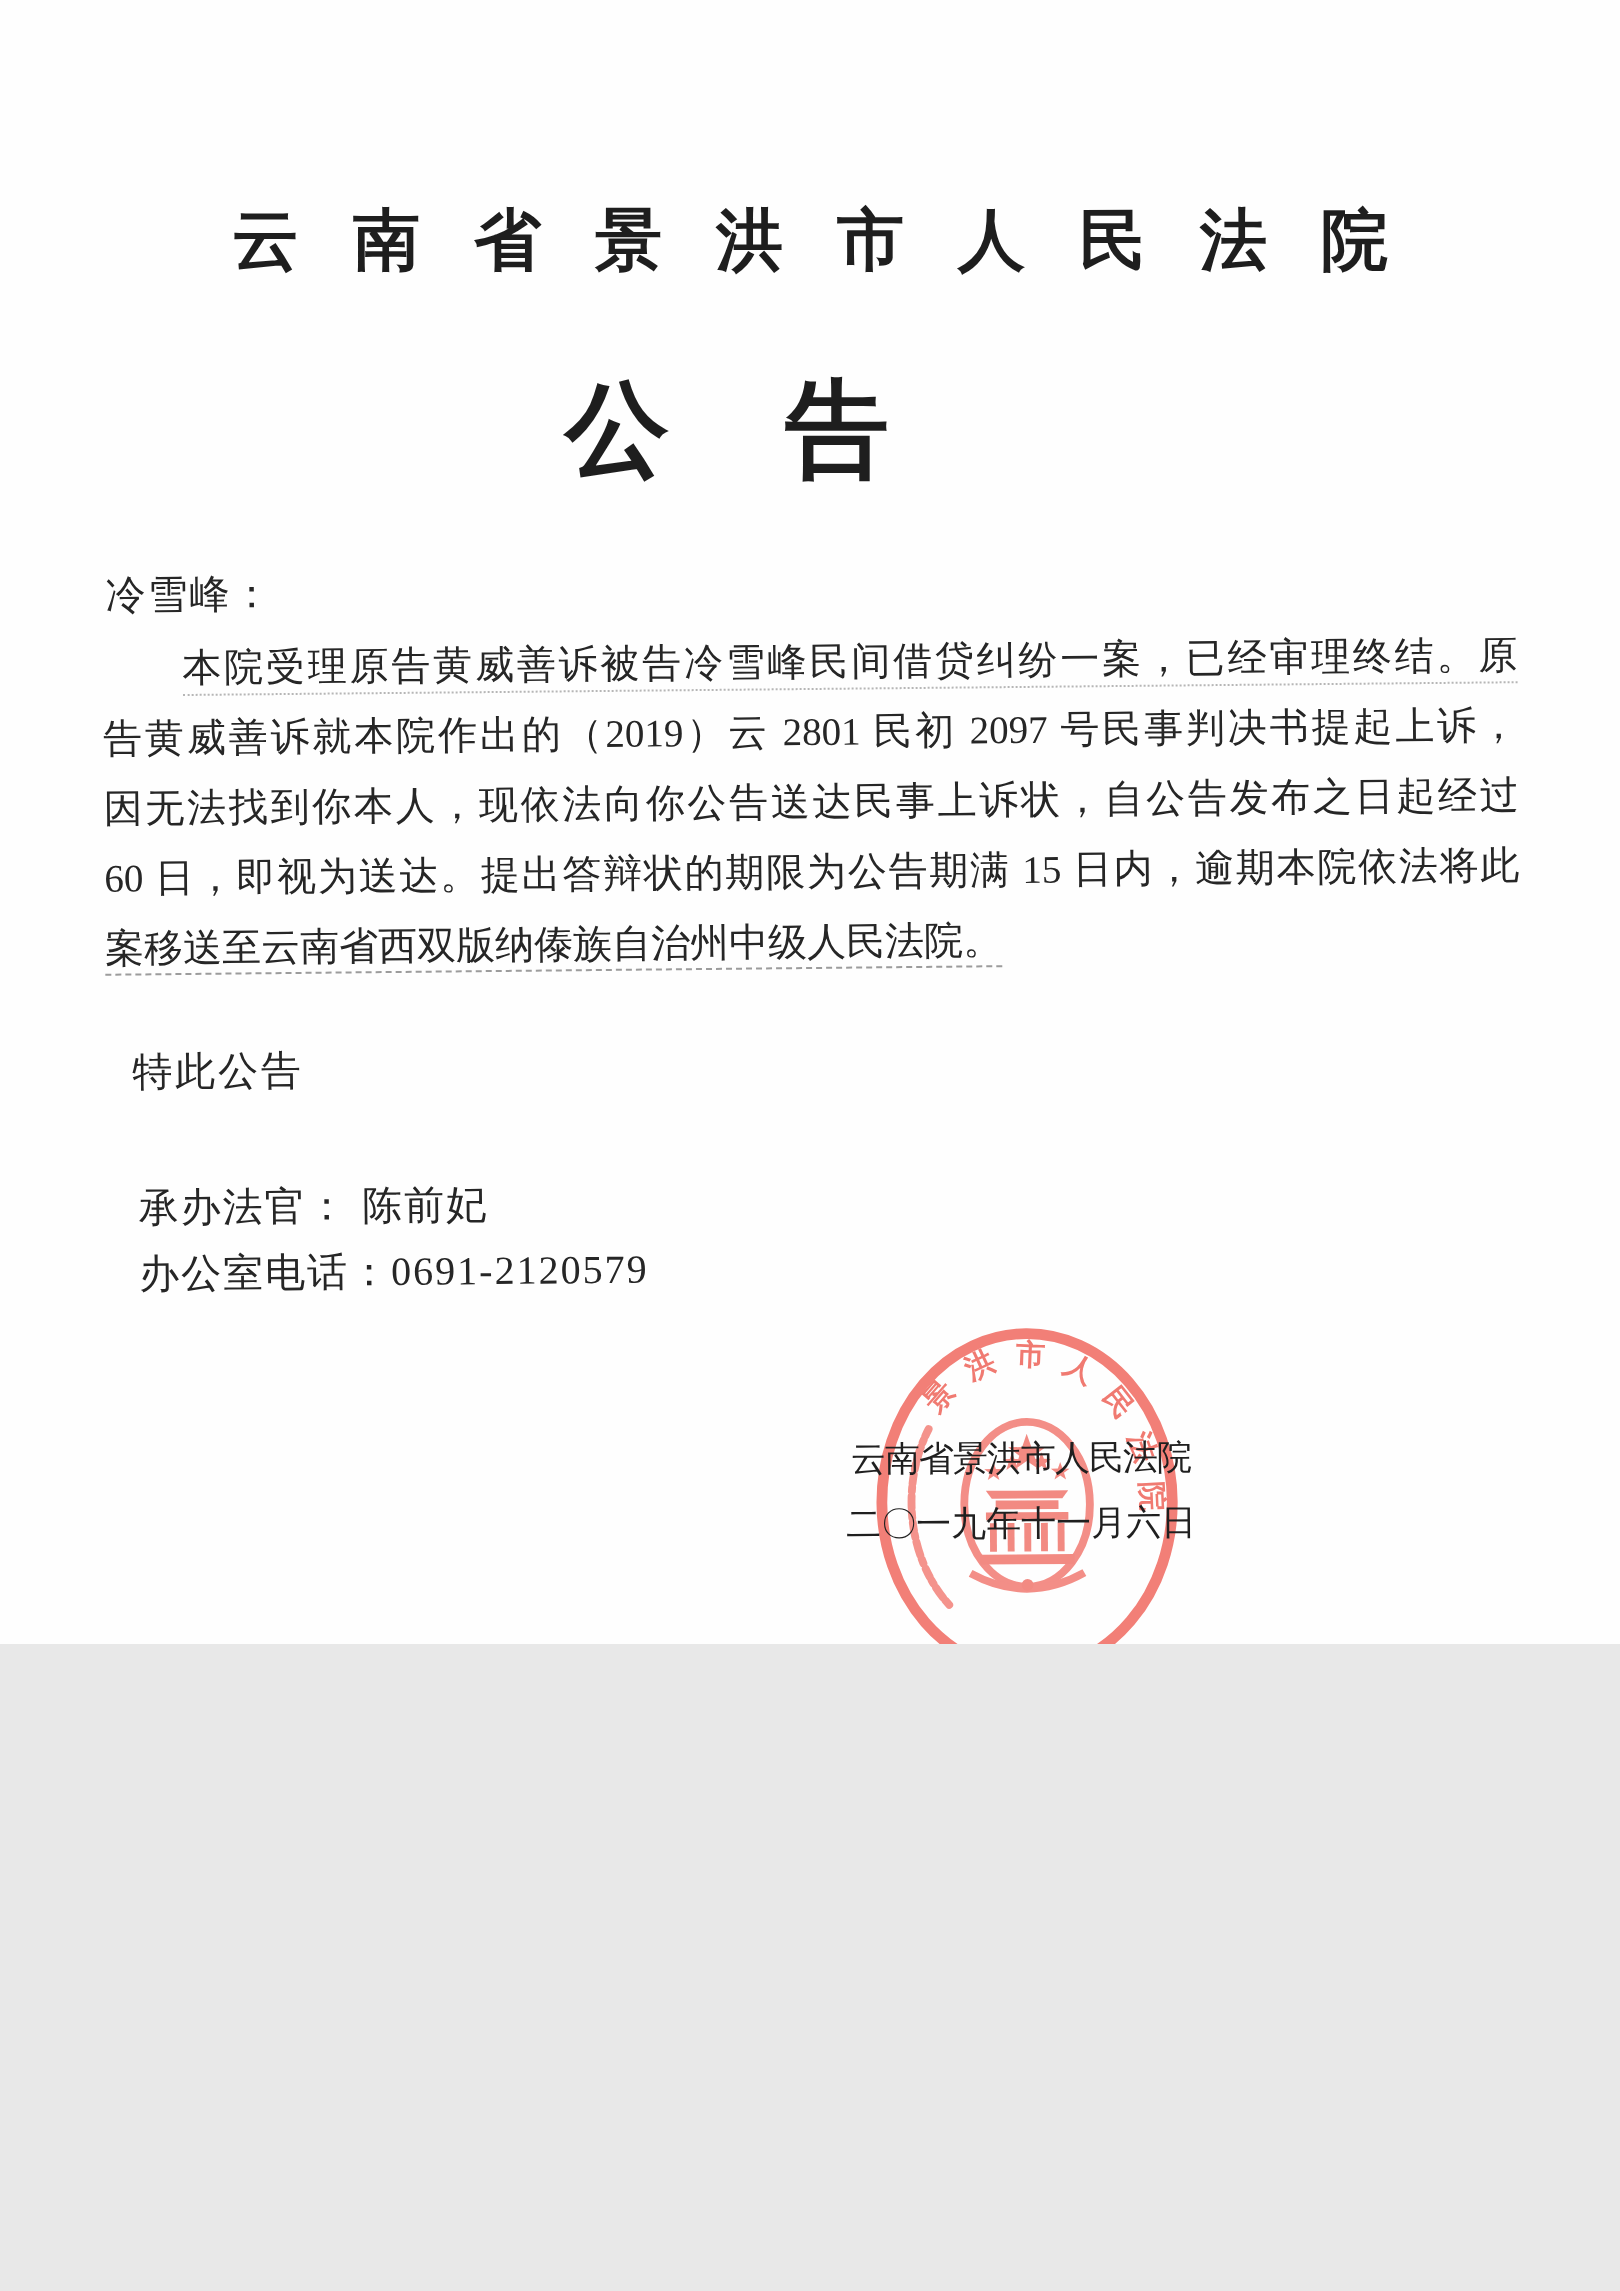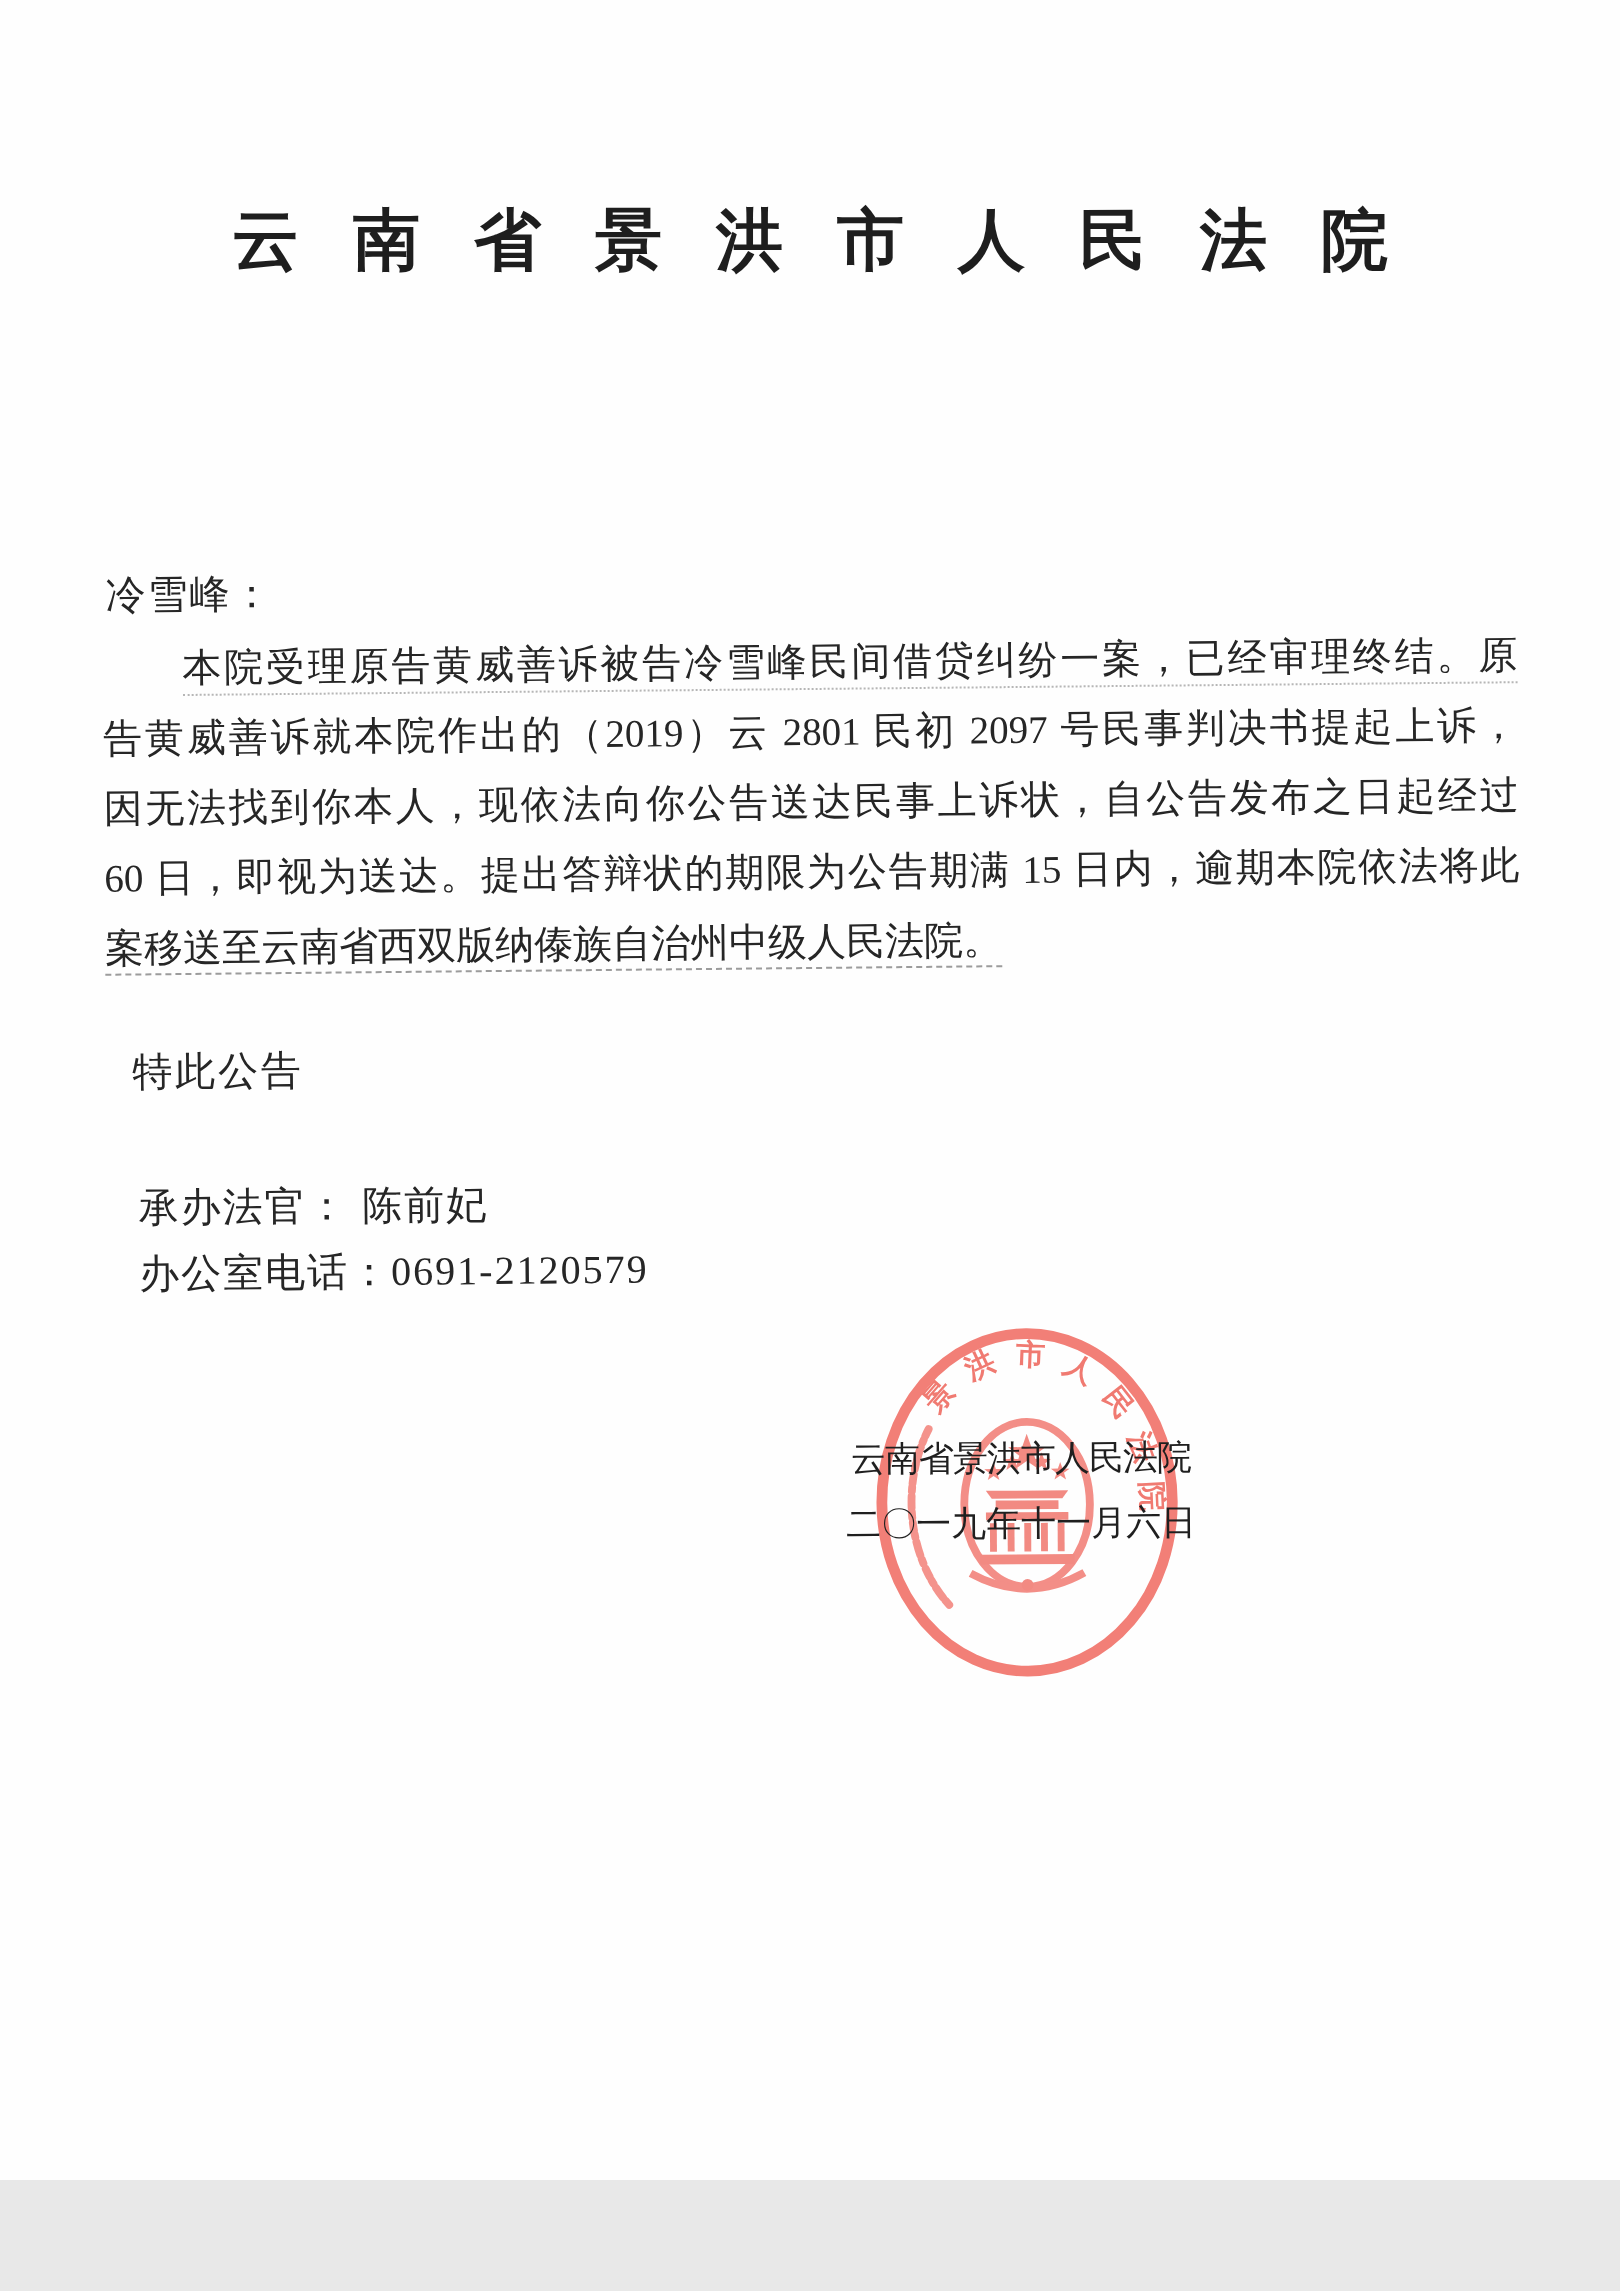--- a/index.html
+++ b/index.html
@@ -1,18 +1,18 @@
 <!DOCTYPE html>
 <html><head>
 <meta charset="utf-8">
 <style>
   html,body{margin:0;padding:0;background:#e8e8e8;}
   .page{
     position:relative;
-    width:1620px;height:2180px;
+    width:1620px;height:1644px;
     margin:0 auto;
     background:#fefefe;
     overflow:hidden;
     font-family:"Liberation Serif","DejaVu Serif",serif;
     color:#262626;
   }
   
   .court-title{
     position:absolute;top:157px;left:0;right:0;
     text-align:center;
@@ -93,20 +93,21 @@
     opacity:.92;
   }
 </style>
 </head>
 <body>
 
 <div class="page">
 
   <h1 class="court-title">云南省景洪市人民法院</h1>
 
+  <h2 class="doc-type">公告</h2>
 
   <div class="tilt-body">
 
     <div class="salutation">冷雪峰：</div>
 
     <div class="para">
       <div class="line fill indent"><span class="u-dot">本院受理原告黄威善诉被告冷雪峰民间借贷纠纷一案，已经审理终结。原</span></div>
       <div class="line fill"><span>告黄威善诉就本院作出的（2019）云 2801 民初 2097 号民事判决书提起上诉，</span></div>
       <div class="line fill"><span>因无法找到你本人，现依法向你公告送达民事上诉状，自公告发布之日起经过</span></div>
       <div class="line fill"><span>60 日，即视为送达。提出答辩状的期限为公告期满 15 日内，逾期本院依法将此</span></div>

